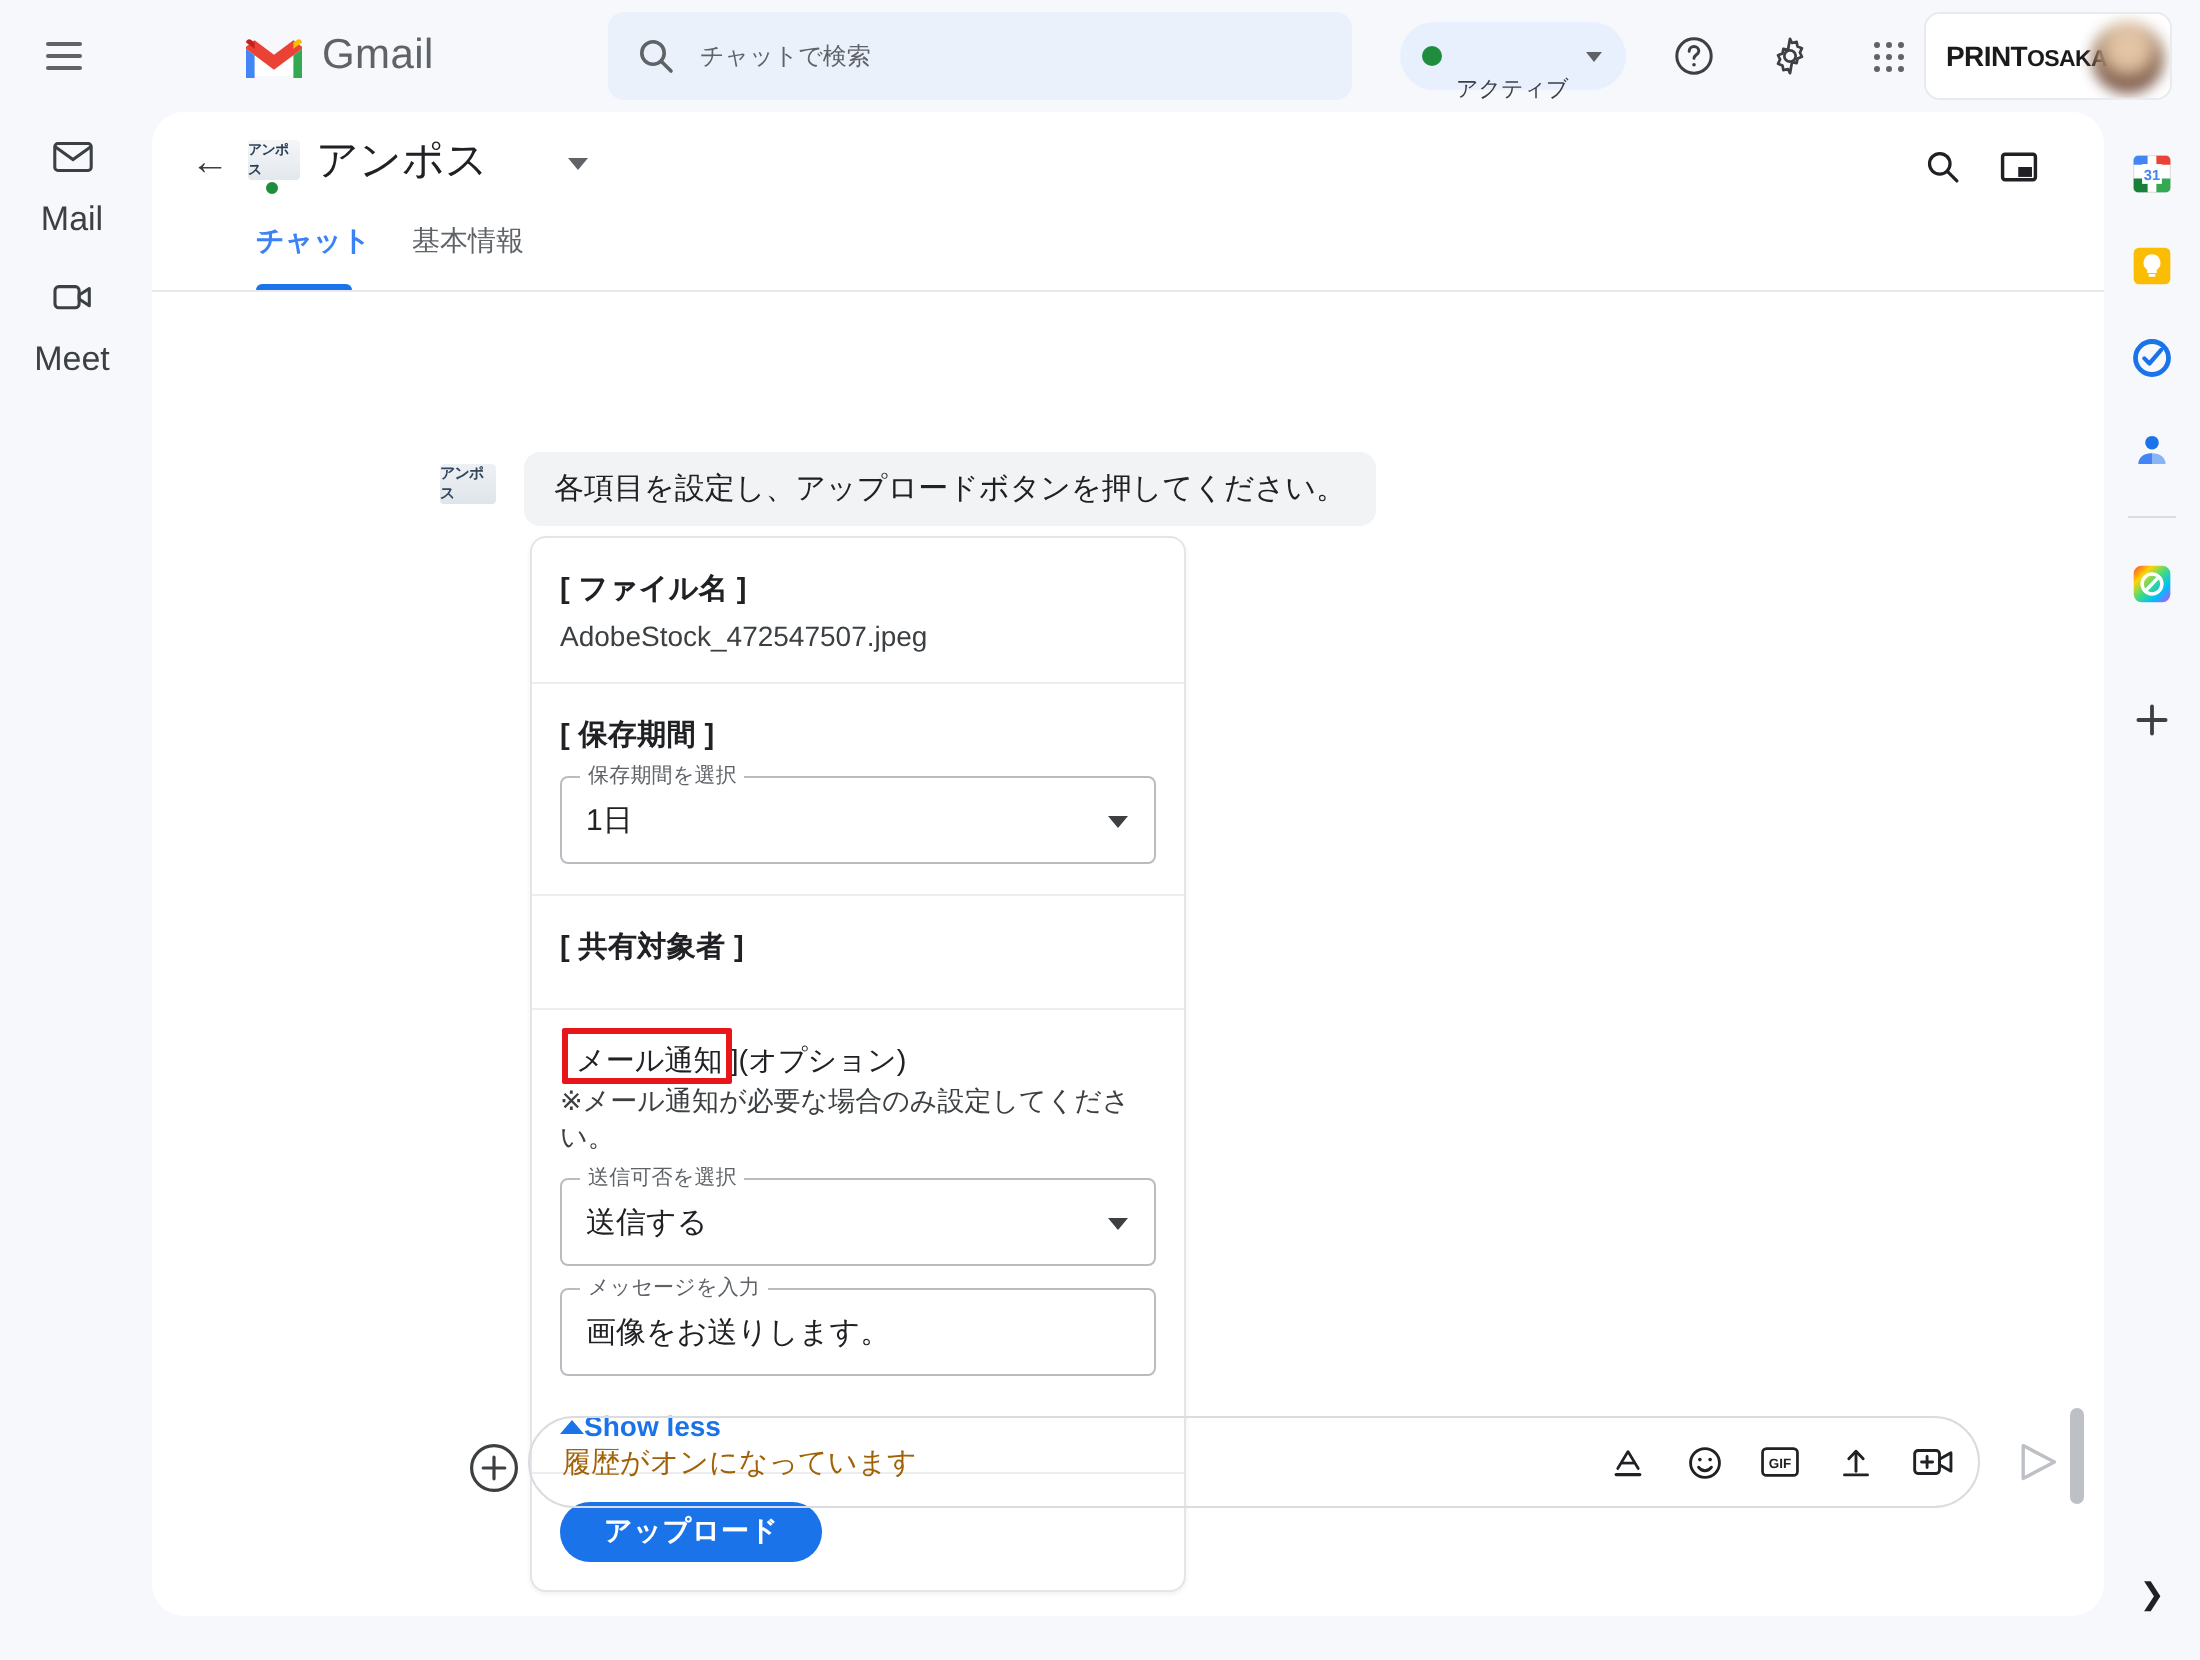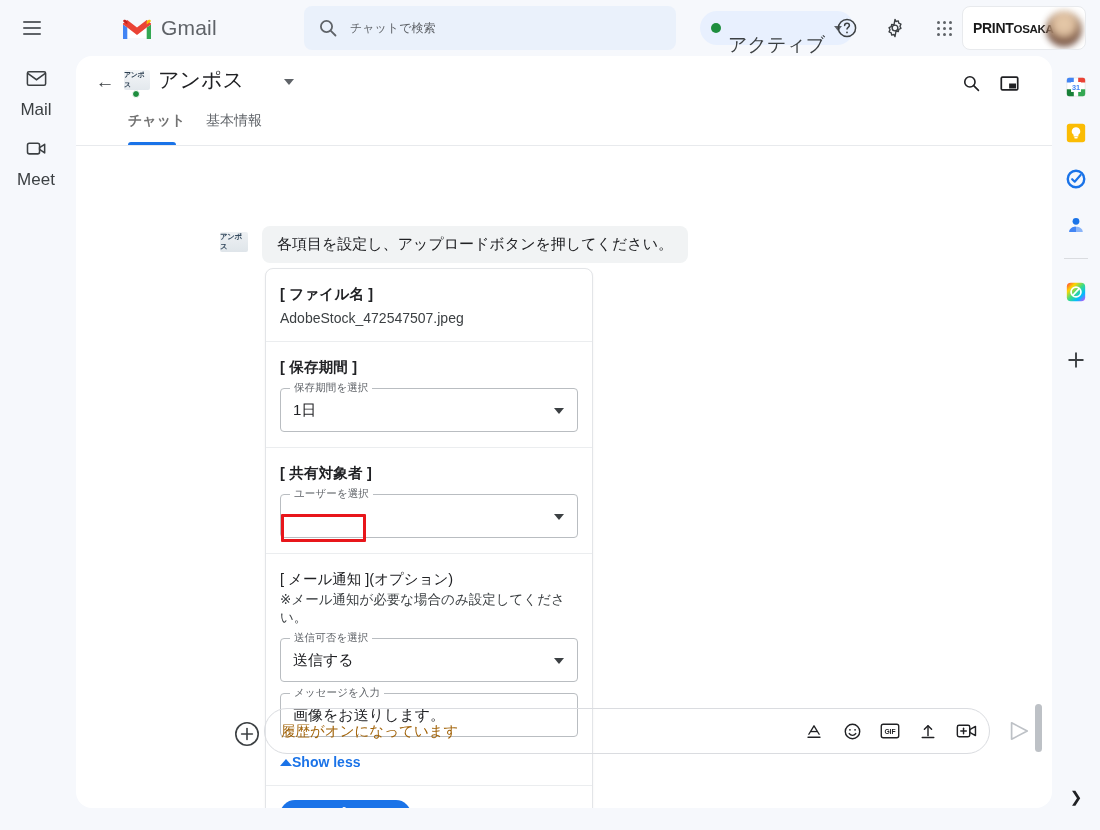--- a/index.html
+++ b/index.html
@@ -35,21 +35,21 @@
   }
   .searchbar .sicon { width: 20px; height: 20px; margin-right: 12px; flex: 0 0 auto; }
   .searchbar .sph { font-size: 12px; color: #5f6368; }
 
   .statuschip {
     position: absolute; left: 700px; top: 11px; height: 34px;
     background: #e8f0fe; border-radius: 17px; display: flex; align-items: center;
     padding: 0 12px 0 11px; gap: 7px; cursor: pointer;
   }
   .statusdot { width: 10px; height: 10px; border-radius: 50%; background: #1e8e3e; }
-  .statuschip .slabel { font-size: 19px; color: #3c4043; margin-top: 33px; }
+  .statuschip .slabel { font-size: 11px; color: #3c4043; margin-top: 33px; }
   .chev { width: 0; height: 0; border-left: 4px solid transparent; border-right: 4px solid transparent;
           border-top: 5px solid #5f6368; margin-left: 2px; }
 
   .ticon { position: absolute; top: 12px; width: 32px; height: 32px; display:flex; align-items:center; justify-content:center; border-radius:50%; cursor:pointer; }
   #help-icon { left: 831px; }
   #settings-icon { left: 879px; }
   #apps-icon { left: 928px; }
 
   .gridcell { width: 3px; height: 3px; background: #5f6368; border-radius: 50%; }
   .gridwrap { display: grid; grid-template-columns: repeat(3, 3px); gap: 3px; }
@@ -93,21 +93,21 @@
   .space-chev { position: absolute; left: 208px; top: 23px; width: 0; height: 0;
     border-left: 5px solid transparent; border-right: 5px solid transparent; border-top: 6px solid #5f6368; cursor: pointer; }
   .head-icon { position: absolute; top: 12px; width: 30px; height: 30px; display:flex;align-items:center;justify-content:center; cursor: pointer; }
   #space-search-icon { left: 880px; }
   #space-popout-icon { left: 918px; }
 
   .tabs { position: relative; height: 38px; border-bottom: 1px solid #e8eaed; }
   .tab { position: absolute; top: 0; height: 38px; display: flex; align-items: flex-start; padding-top: 4px; font-size: 14px; cursor: pointer; }
   .tab.t1 { left: 52px; }
   .tab.t2 { left: 130px; }
-  .tab.active { color: #737373; font-weight: bold; }
+  .tab.active { color: #3b82f6; font-weight: bold; }
   .tab.inactive { color: #5f6368; }
   .tab-underline { position: absolute; left: 52px; bottom: 0; width: 48px; height: 3px; background: #1a73e8; border-radius: 3px 3px 0 0; }
 
   
   .chatbody { position: relative; height: 600px; }
 
   .msg-avatar { position: absolute; left: 144px; top: 86px; width: 28px; height: 22px; }
   .msg-av-img {
     width: 28px; height: 20px; border-radius: 2px;
     background: linear-gradient(180deg,#eef1f4 0%, #dfe5ea 100%);
@@ -343,25 +343,20 @@
           <div class="sec-title">[ 保存期間 ]</div>
           <div class="field">
             <span class="field-label">保存期間を選択</span>
             <span class="field-value">1日</span>
             <span class="field-caret"></span>
           </div>
         </div>
 
         <div class="card-sec">
           <div class="sec-title">[ 共有対象者 ]</div>
-          <div class="field">
-            <span class="field-label">ユーザーを選択</span>
-            <span class="field-value blurred"></span>
-            <span class="field-caret"></span>
-          </div>
         </div>
 
         <div class="card-sec">
           <div class="sec-title-inline"><b>[ メール通知 ]</b><span>(オプション)</span></div>
           <div class="sec-note">※メール通知が必要な場合のみ設定してください。</div>
 
           <div class="field">
             <span class="field-label">送信可否を選択</span>
             <span class="field-value">送信する</span>
             <span class="field-caret"></span>

